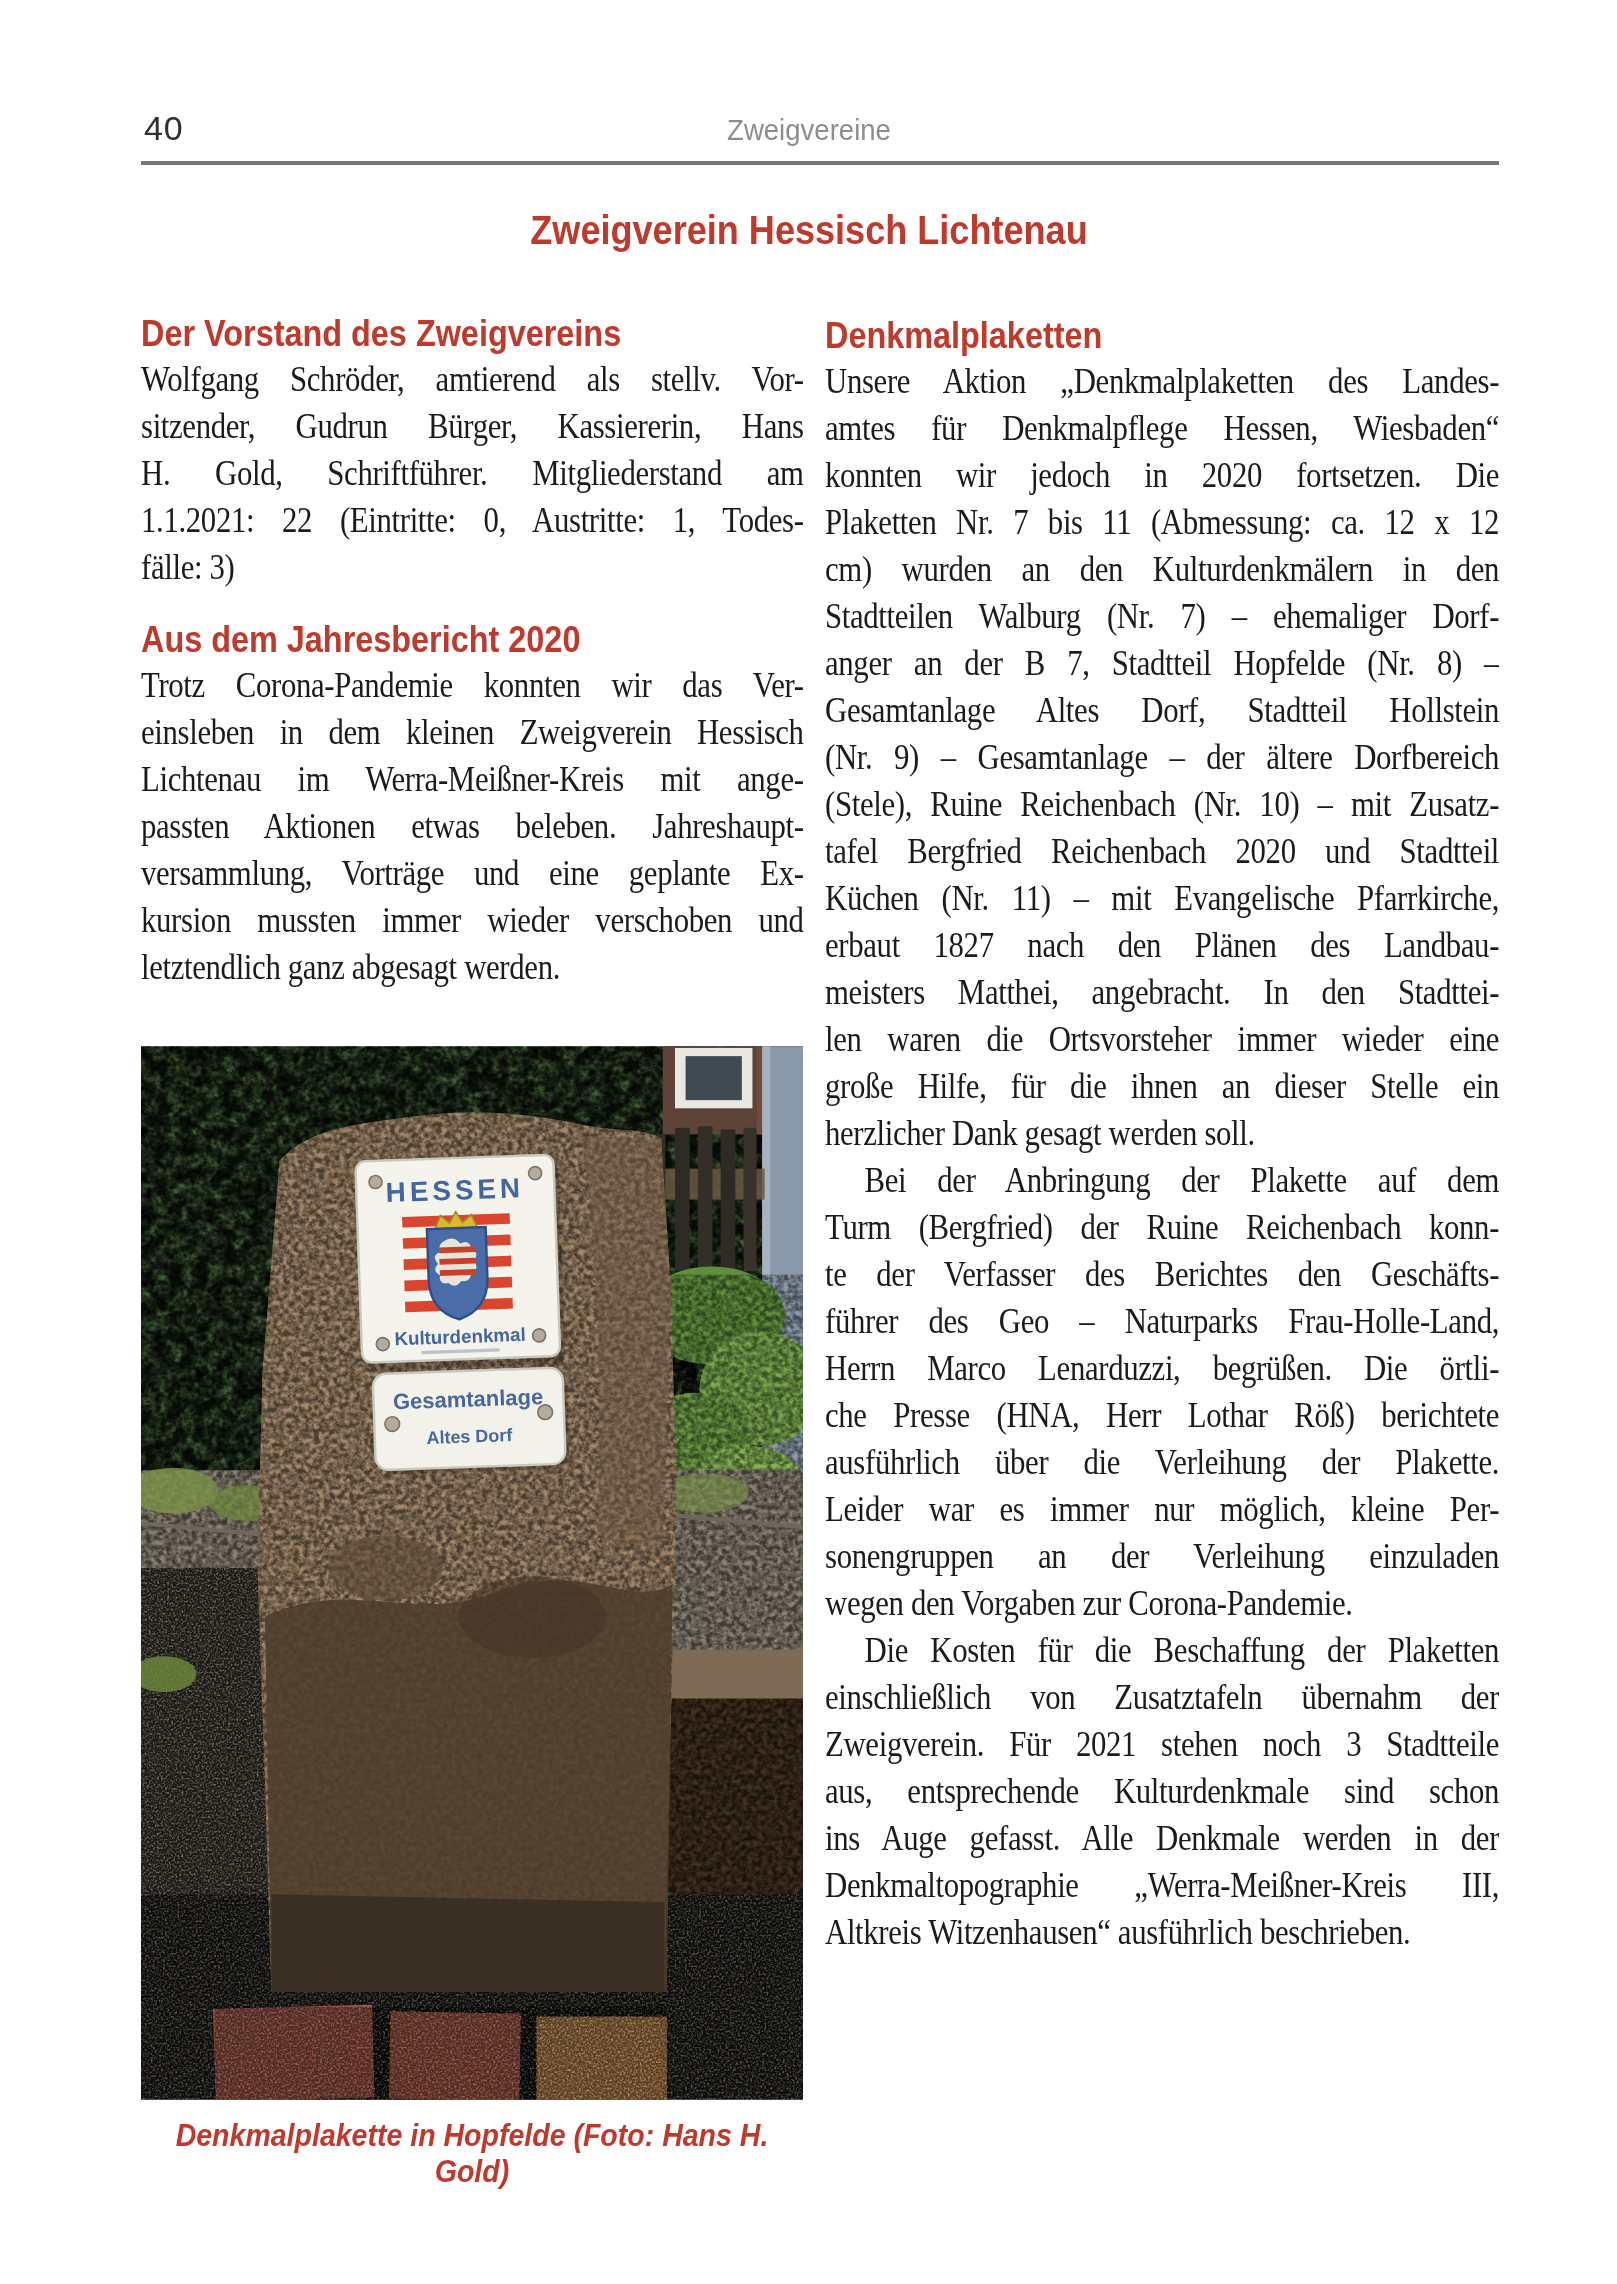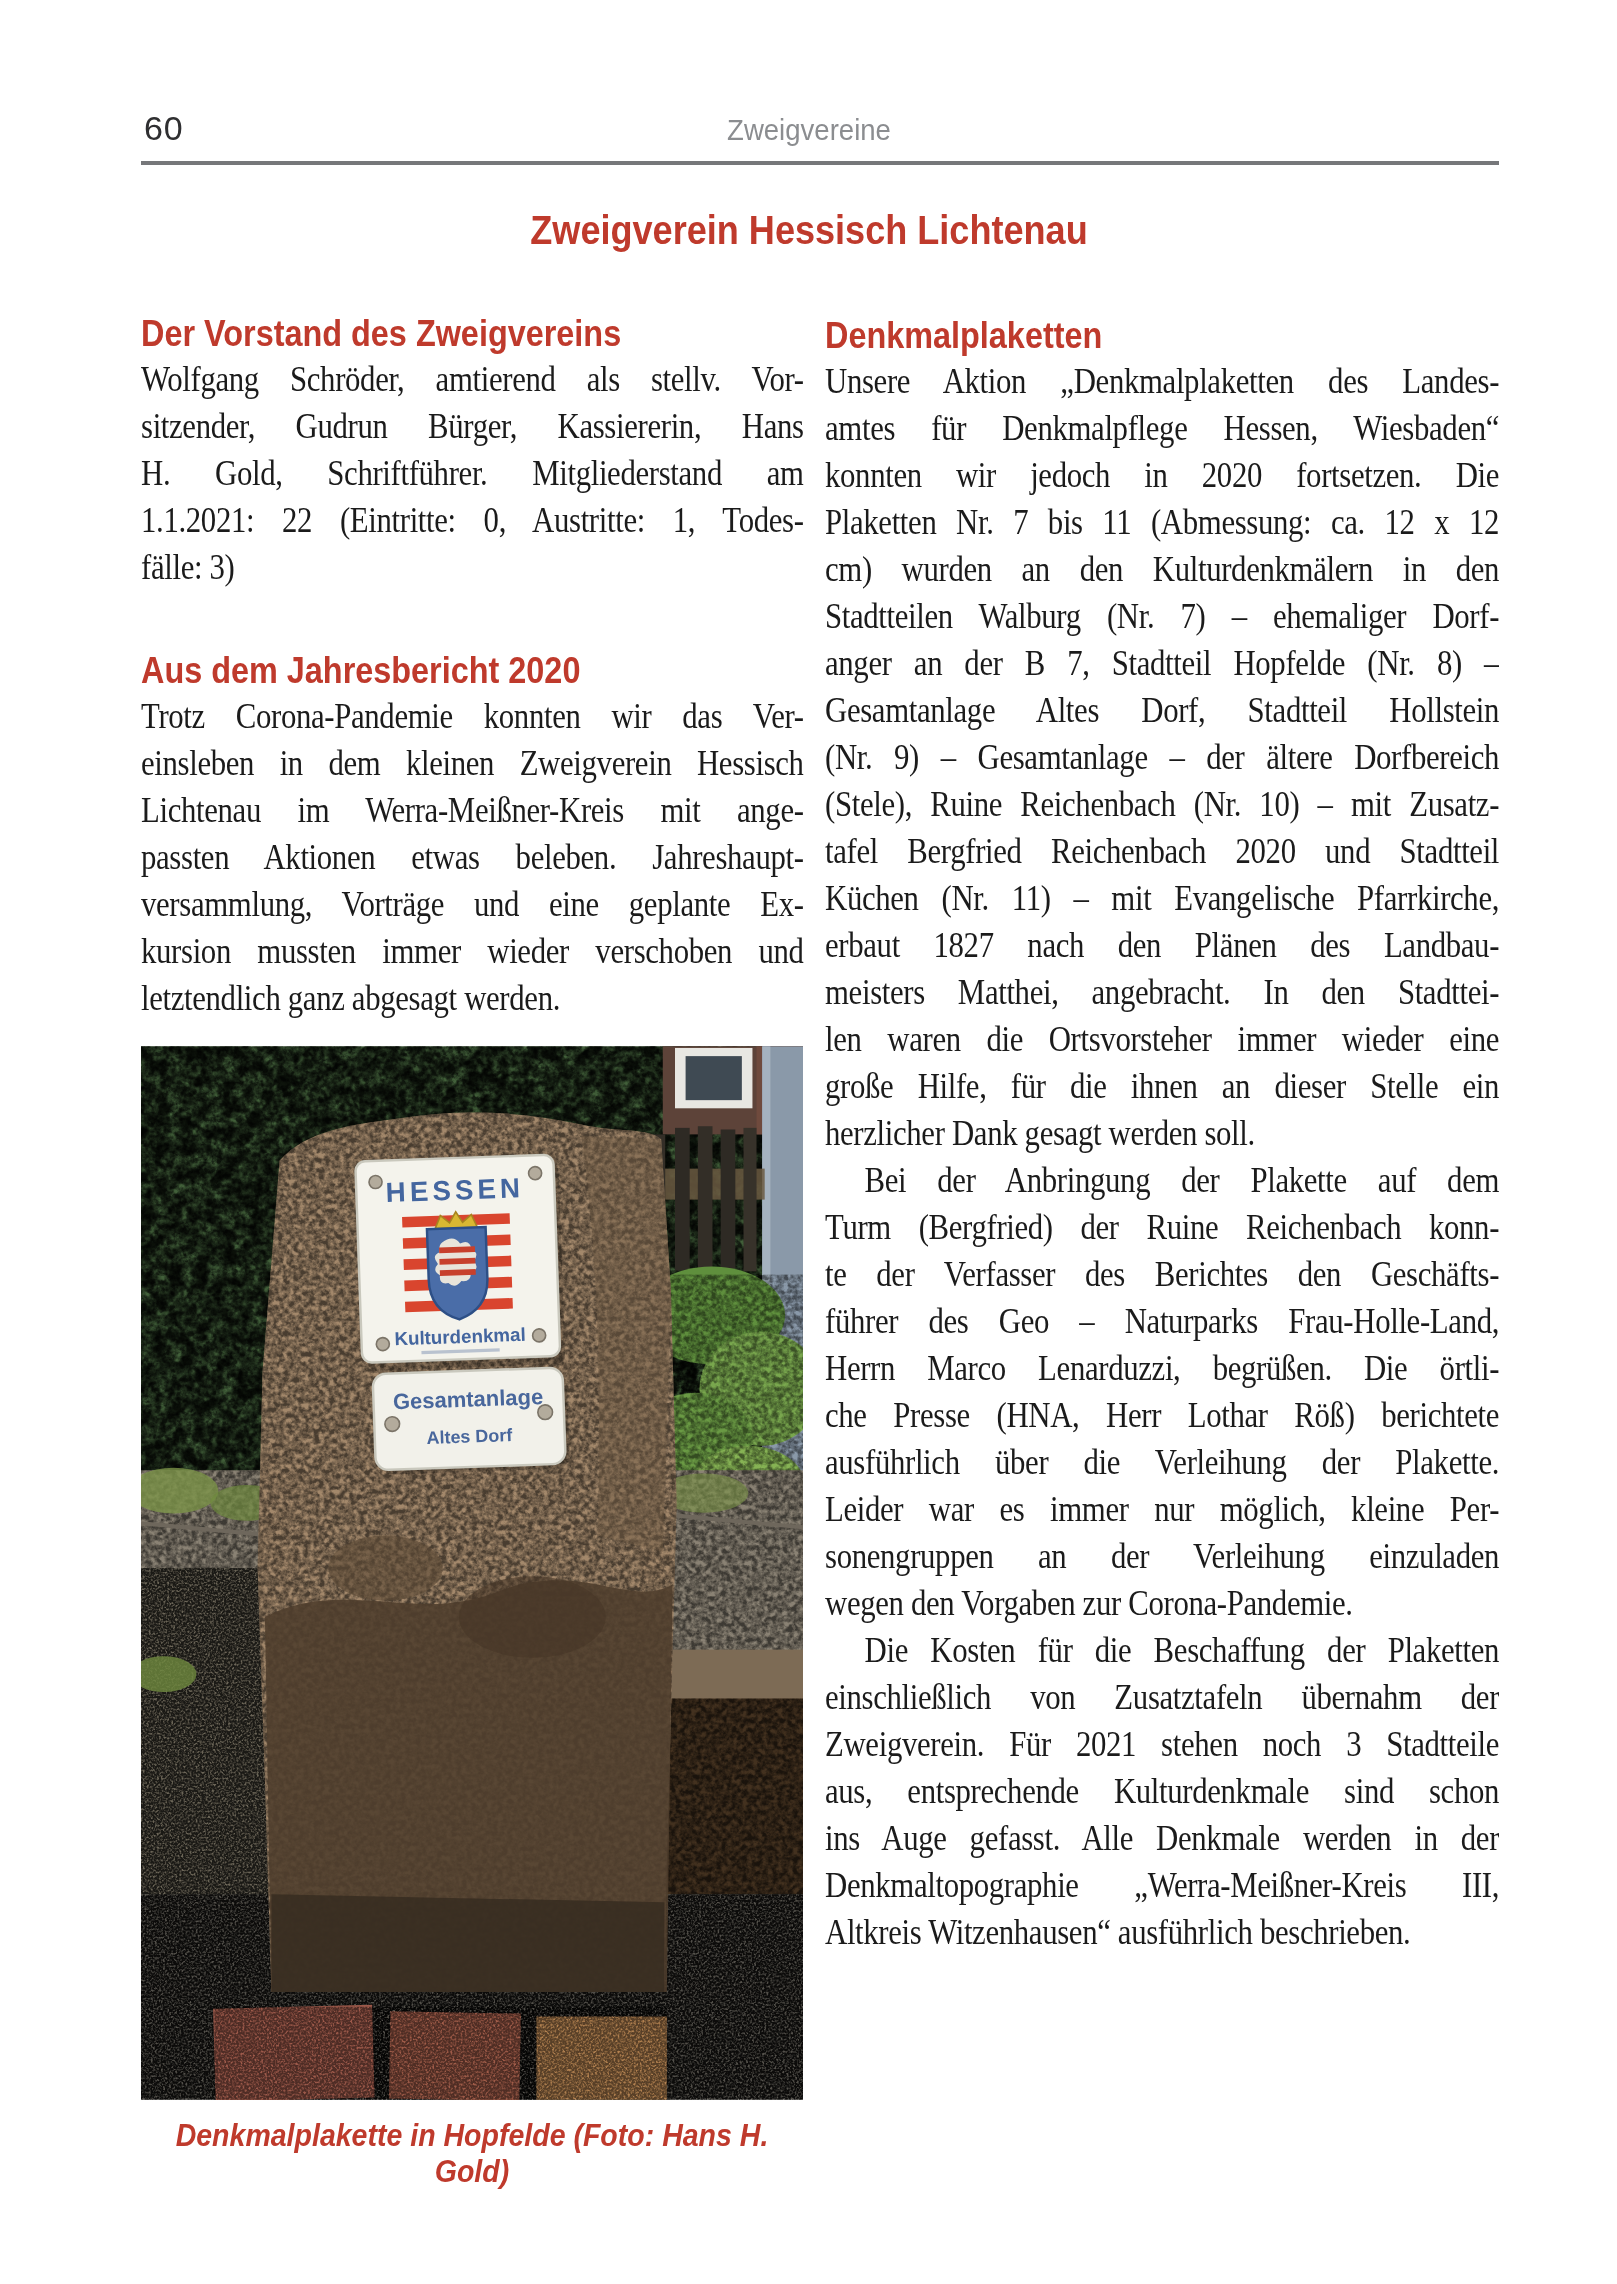--- a/index.html
+++ b/index.html
@@ -47,38 +47,38 @@
     position:absolute; left:141px; top:2118px; width:662px; text-align:center;
     font-family:"Liberation Sans", sans-serif; font-style:italic; font-weight:bold;
     font-size:31px; color:#bf3a2c; transform:scaleX(.92);
   }
 </style>
 </head>
 <body>
 
 <div class="page">
 
-  <div class="pagenum">60</div>
+  <div class="pagenum">40</div>
   <div class="runhead">Zweigvereine</div>
   <div class="rule"></div>
 
   <div class="title">Zweigverein Hessisch Lichtenau</div>
 
   <div class="section col-left" style="left:141px; top:315px;">
     <div class="heading">Der Vorstand des Zweigvereins</div>
     <div class="lines">
         <div class="tline jl">Wolfgang Schröder, amtierend als stellv. Vor-</div>
         <div class="tline jl">sitzender, Gudrun Bürger, Kassiererin, Hans</div>
         <div class="tline jl">H. Gold, Schriftführer. Mitgliederstand am</div>
         <div class="tline jl">1.1.2021: 22 (Eintritte: 0, Austritte: 1, Todes-</div>
         <div class="tline">fälle: 3)</div>
       </div>
   </div>
 
-  <div class="section col-left" style="left:141px; top:652px;">
+  <div class="section col-left" style="left:141px; top:621px;">
     <div class="heading">Aus dem Jahresbericht 2020</div>
     <div class="lines">
         <div class="tline jl">Trotz Corona-Pandemie konnten wir das Ver-</div>
         <div class="tline jl">einsleben in dem kleinen Zweigverein Hessisch</div>
         <div class="tline jl">Lichtenau im Werra-Meißner-Kreis mit ange-</div>
         <div class="tline jl">passten Aktionen etwas beleben. Jahreshaupt-</div>
         <div class="tline jl">versammlung, Vorträge und eine geplante Ex-</div>
         <div class="tline jl">kursion mussten immer wieder verschoben und</div>
         <div class="tline">letztendlich ganz abgesagt werden.</div>
       </div>

